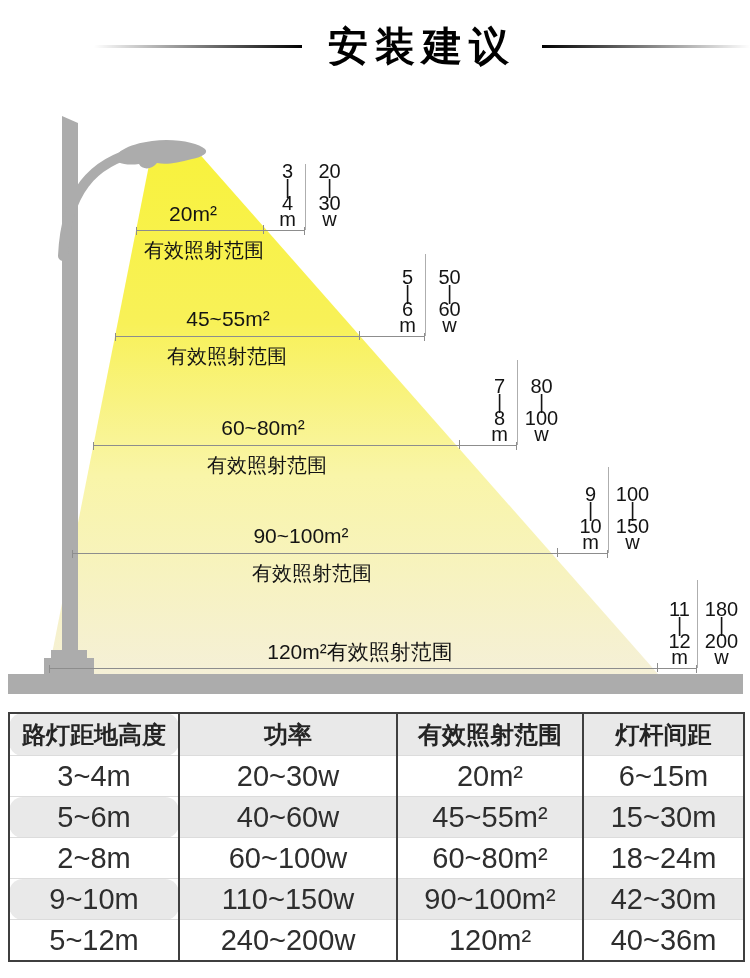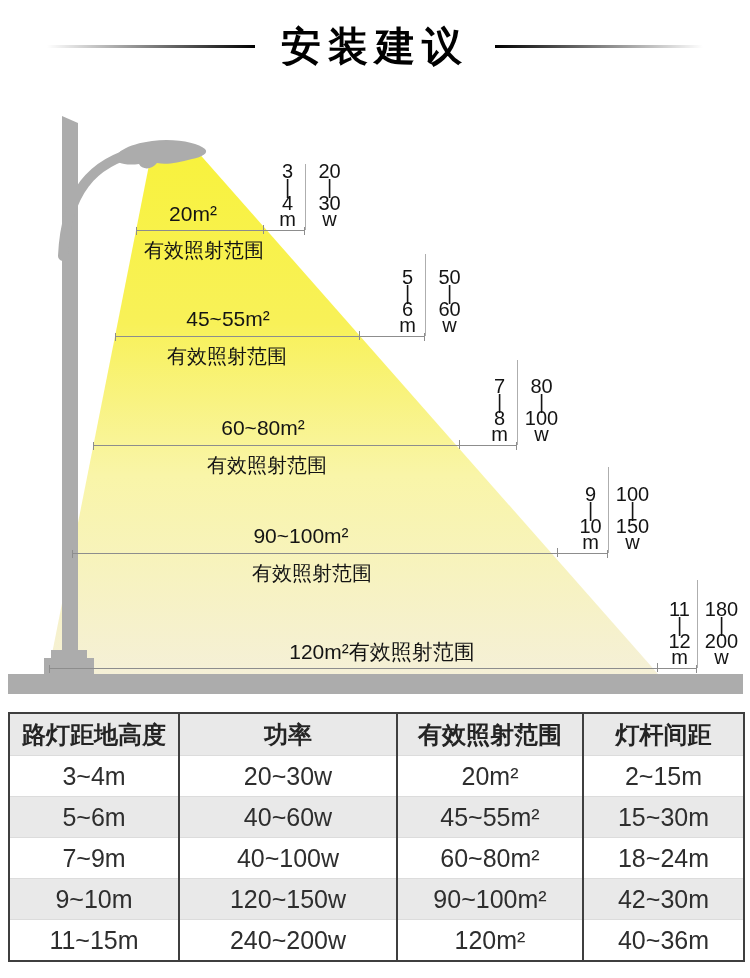--- a/index.html
+++ b/index.html
@@ -1,21 +1,21 @@
 <!DOCTYPE html>
 <html><head>
 <meta charset="utf-8">
 <style>
   html,body{margin:0;padding:0;background:#fff;}
   .page{position:relative;width:750px;height:978px;background:#ffffff;overflow:hidden;
         font-family:"Liberation Sans","DejaVu Sans",sans-serif;color:#141414;}
 
   
   .title-wrap{position:absolute;top:18px;left:0;right:0;height:56px;
-              display:flex;align-items:center;justify-content:center;gap:26px;}
+              display:flex;align-items:center;justify-content:flex-end;gap:26px;}
   .tline{height:3px;width:208px;}
   .tline.left{background:linear-gradient(to right,rgba(255,255,255,0),#000);}
   .tline.right{background:linear-gradient(to left,rgba(255,255,255,0),#000);}
   .page-title{font-size:40px;font-weight:bold;letter-spacing:7px;color:#000;white-space:nowrap;}
 
   
   .scene{position:absolute;left:0;top:0;}
 
   .mline{position:absolute;border-top:1px solid #8d8d8d;}
   .mline::before,.mline::after{content:"";position:absolute;top:-4px;width:1px;height:8px;background:#8d8d8d;}
@@ -26,21 +26,21 @@
   .l3{left:93px;top:445px;width:424px;}
   .l4{left:72px;top:553px;width:536px;}
   .l5{left:49px;top:668px;width:648px;}
 
   .tick{position:absolute;width:1px;height:9px;background:#8d8d8d;}
   .k1{left:263px;top:225px;} .k2{left:359px;top:331px;} .k3{left:459px;top:440px;}
   .k4{left:557px;top:548px;} .k5{left:657px;top:663px;}
 
   .area{position:absolute;transform:translateX(-50%);font-size:21px;color:#141414;white-space:nowrap;}
   .a1{left:193px;top:202px;} .a2{left:228px;top:307px;} .a3{left:263px;top:416px;}
-  .a4{left:301px;top:524px;} .a5{left:382px;top:638px;}
+  .a4{left:301px;top:524px;} .a5{left:360px;top:638px;}
 
   .range{position:absolute;transform:translateX(-50%);font-size:20px;color:#141414;white-space:nowrap;}
   .r1{left:204px;top:237px;} .r2{left:227px;top:343px;} .r3{left:267px;top:452px;} .r4{left:312px;top:560px;}
 
   .callout{position:absolute;display:flex;align-items:stretch;}
   .c1{left:270px;top:164px;height:66px;}
   .c2{left:390px;top:254px;height:82px;}
   .c3{left:482px;top:360px;height:85px;}
   .c4{left:573px;top:467px;height:86px;}
   .c5{left:662px;top:580px;height:88px;}
@@ -49,23 +49,23 @@
                 text-align:center;padding-bottom:3px;}
   .callout .hcol{width:35px;}
   .callout .pcol{width:47px;margin-top:32px;}
   .callout .vdiv{width:1px;background:#aeaeae;}
 
   
   .spec{position:absolute;left:8px;top:712px;width:735px;border-collapse:collapse;table-layout:fixed;
         border:2px solid #3f3f3f;}
   .spec th,.spec td{border-left:2px solid #3f3f3f;text-align:center;vertical-align:middle;
                     padding:0;overflow:hidden;white-space:nowrap;}
-  .spec th:first-child,.spec td:first-child{border-left:none;}
+  .spec th:first-child,.spec td:first-child{border-left:none;border-radius:14px;}
   .spec th{height:41px;font-size:24px;font-weight:bold;color:#242424;}
-  .spec td{height:40px;font-size:25px;font-weight:normal;color:#2e2e2e;border-top:1px solid #dcdcdc;}
+  .spec td{height:40px;font-size:29px;font-weight:normal;color:#2e2e2e;border-top:1px solid #dcdcdc;}
   .grey{background:#E9E9E9;}
 </style>
 </head>
 <body>
 
 <div class="page">
 
   <div class="title-wrap">
     <div class="tline left"></div>
     <div class="page-title">安装建议</div>
@@ -182,42 +182,42 @@
         <tr class="grey">
       <th>路灯距地高度</th>
       <th>功率</th>
       <th>有效照射范围</th>
       <th>灯杆间距</th>
     </tr>
     <tr>
       <td>3~4m</td>
       <td>20~30w</td>
       <td>20m²</td>
-      <td>2~15m</td>
+      <td>6~15m</td>
     </tr>
     <tr class="grey">
       <td>5~6m</td>
       <td>40~60w</td>
       <td>45~55m²</td>
       <td>15~30m</td>
     </tr>
     <tr>
-      <td>7~9m</td>
-      <td>40~100w</td>
+      <td>2~8m</td>
+      <td>60~100w</td>
       <td>60~80m²</td>
       <td>18~24m</td>
     </tr>
     <tr class="grey">
       <td>9~10m</td>
-      <td>120~150w</td>
+      <td>110~150w</td>
       <td>90~100m²</td>
       <td>42~30m</td>
     </tr>
     <tr>
-      <td>11~15m</td>
+      <td>5~12m</td>
       <td>240~200w</td>
       <td>120m²</td>
       <td>40~36m</td>
     </tr>
   </tbody>
     </table>
 
 </div>
 
 </body></html>

